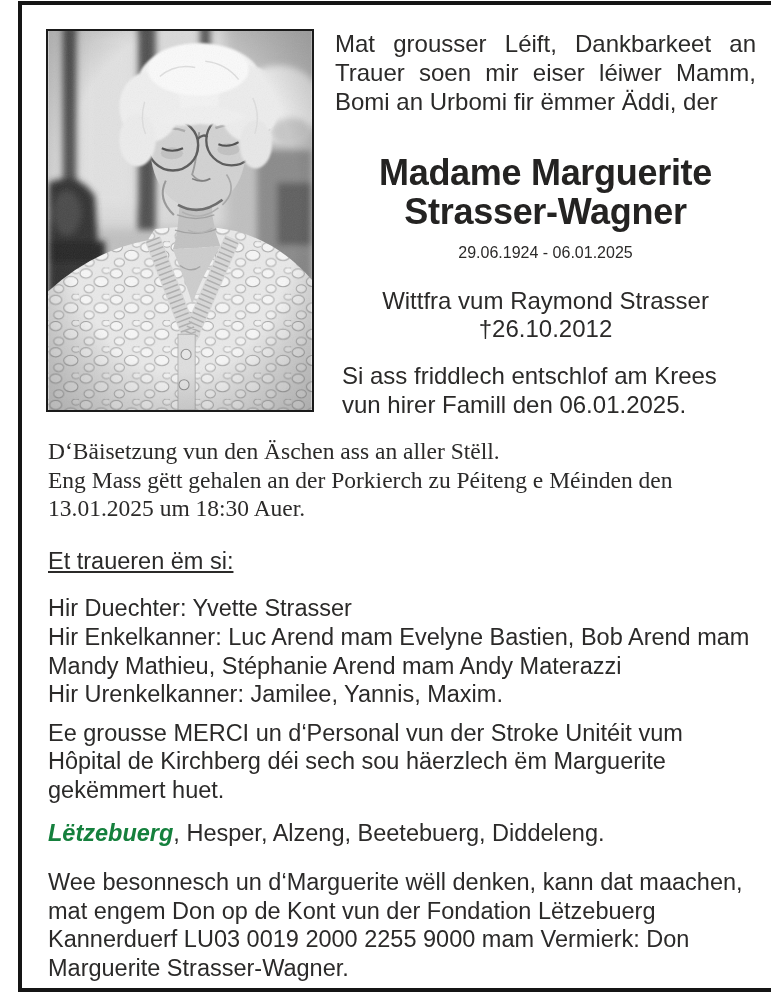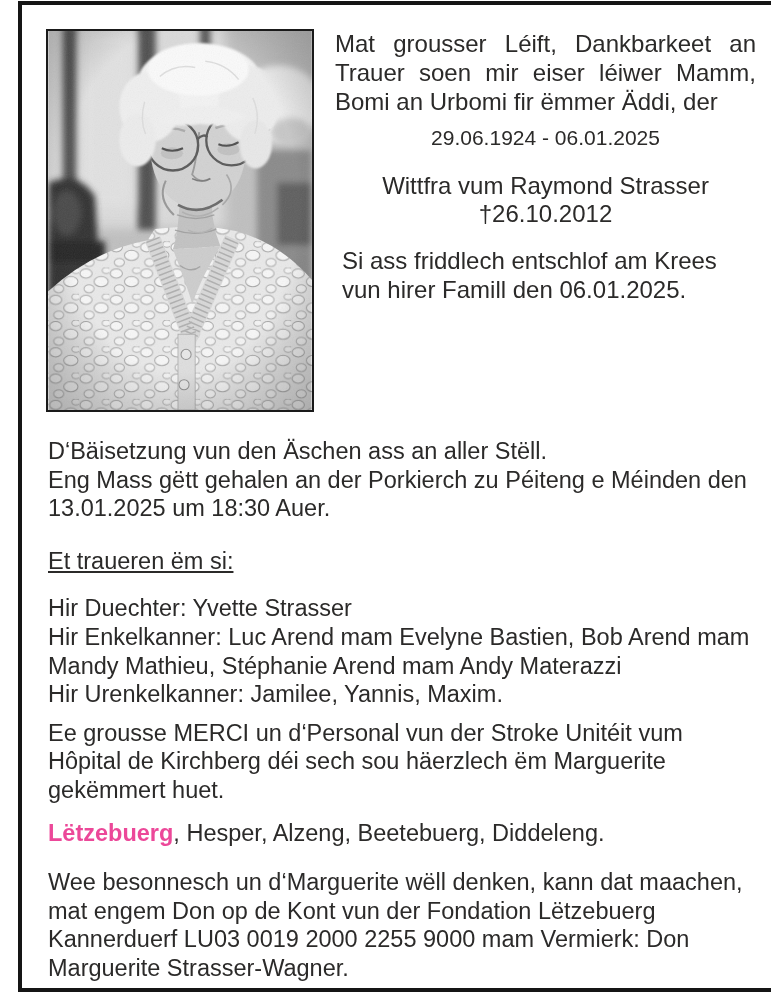--- a/index.html
+++ b/index.html
@@ -43,21 +43,21 @@
   .name {
     margin: 37px 0 0 0;
     font-size: 36px; line-height: 39px;
     font-weight: 700;
     text-align: center;
     letter-spacing: -0.3px;
     color: #242322;
   }
   .dates {
     margin-top: 9px;
-    font-size: 21px; line-height: 26px;
+    font-size: 16px; line-height: 26px;
     text-align: center;
   }
   .widow {
     margin-top: 21px;
     font-size: 24px; line-height: 28px;
     text-align: center;
     white-space: pre-line;
   }
   .death {
     margin-top: 19px;
@@ -69,22 +69,22 @@
   .body-text {
     position: absolute;
     left: 26px; top: 432px;
     width: 709px;
   }
   .body-text p {
     margin: 0;
     font-size: 23.5px; line-height: 28.6px;
     white-space: pre-line;
   }
-  .body-text strong { font-weight: 700; color: #ec4899; }
-  .mb24 { margin-bottom: 24px !important; }
+  .body-text strong { font-weight: 700; color: #15803d; font-style: italic; }
+  .mb24 { margin-bottom: 24px !important; font-family: Liberation Serif, serif; }
   .mb19 { margin-bottom: 19px !important; text-decoration: underline; }
   .mb10 { margin-bottom: 10px !important; }
   .mb14 { margin-bottom: 14px !important; }
   .mb21 { margin-bottom: 21px !important; }
 </style>
 </head>
 <body>
 
 <div class="frame">
 
@@ -198,20 +198,21 @@
         <path d="M202,66 Q210,84 204,102"></path>
       </g>
 
       <rect width="260" height="375" fill="url(#vig)"></rect>
       <rect width="260" height="375" filter="url(#grain)" opacity="0.10"></rect>
     </svg>
   </div>
 
   <div class="right-col">
     <p class="intro">Mat grousser Léift, Dankbarkeet an Trauer soen mir eiser léiwer Mamm, Bomi an Urbomi fir ëmmer Äddi, der</p>
+    <h1 class="name">Madame Marguerite Strasser-Wagner</h1>
     <div class="dates">29.06.1924 - 06.01.2025</div>
     <div class="widow">Wittfra vum Raymond Strasser
 †26.10.2012</div>
     <div class="death">Si ass friddlech entschlof am Krees
 vun hirer Famill den 06.01.2025.</div>
   </div>
 
   <div class="body-text">
     <p class="mb24">D‘Bäisetzung vun den Äschen ass an aller Stëll.
 Eng Mass gëtt gehalen an der Porkierch zu Péiteng e Méinden den 13.01.2025 um 18:30 Auer.</p>

